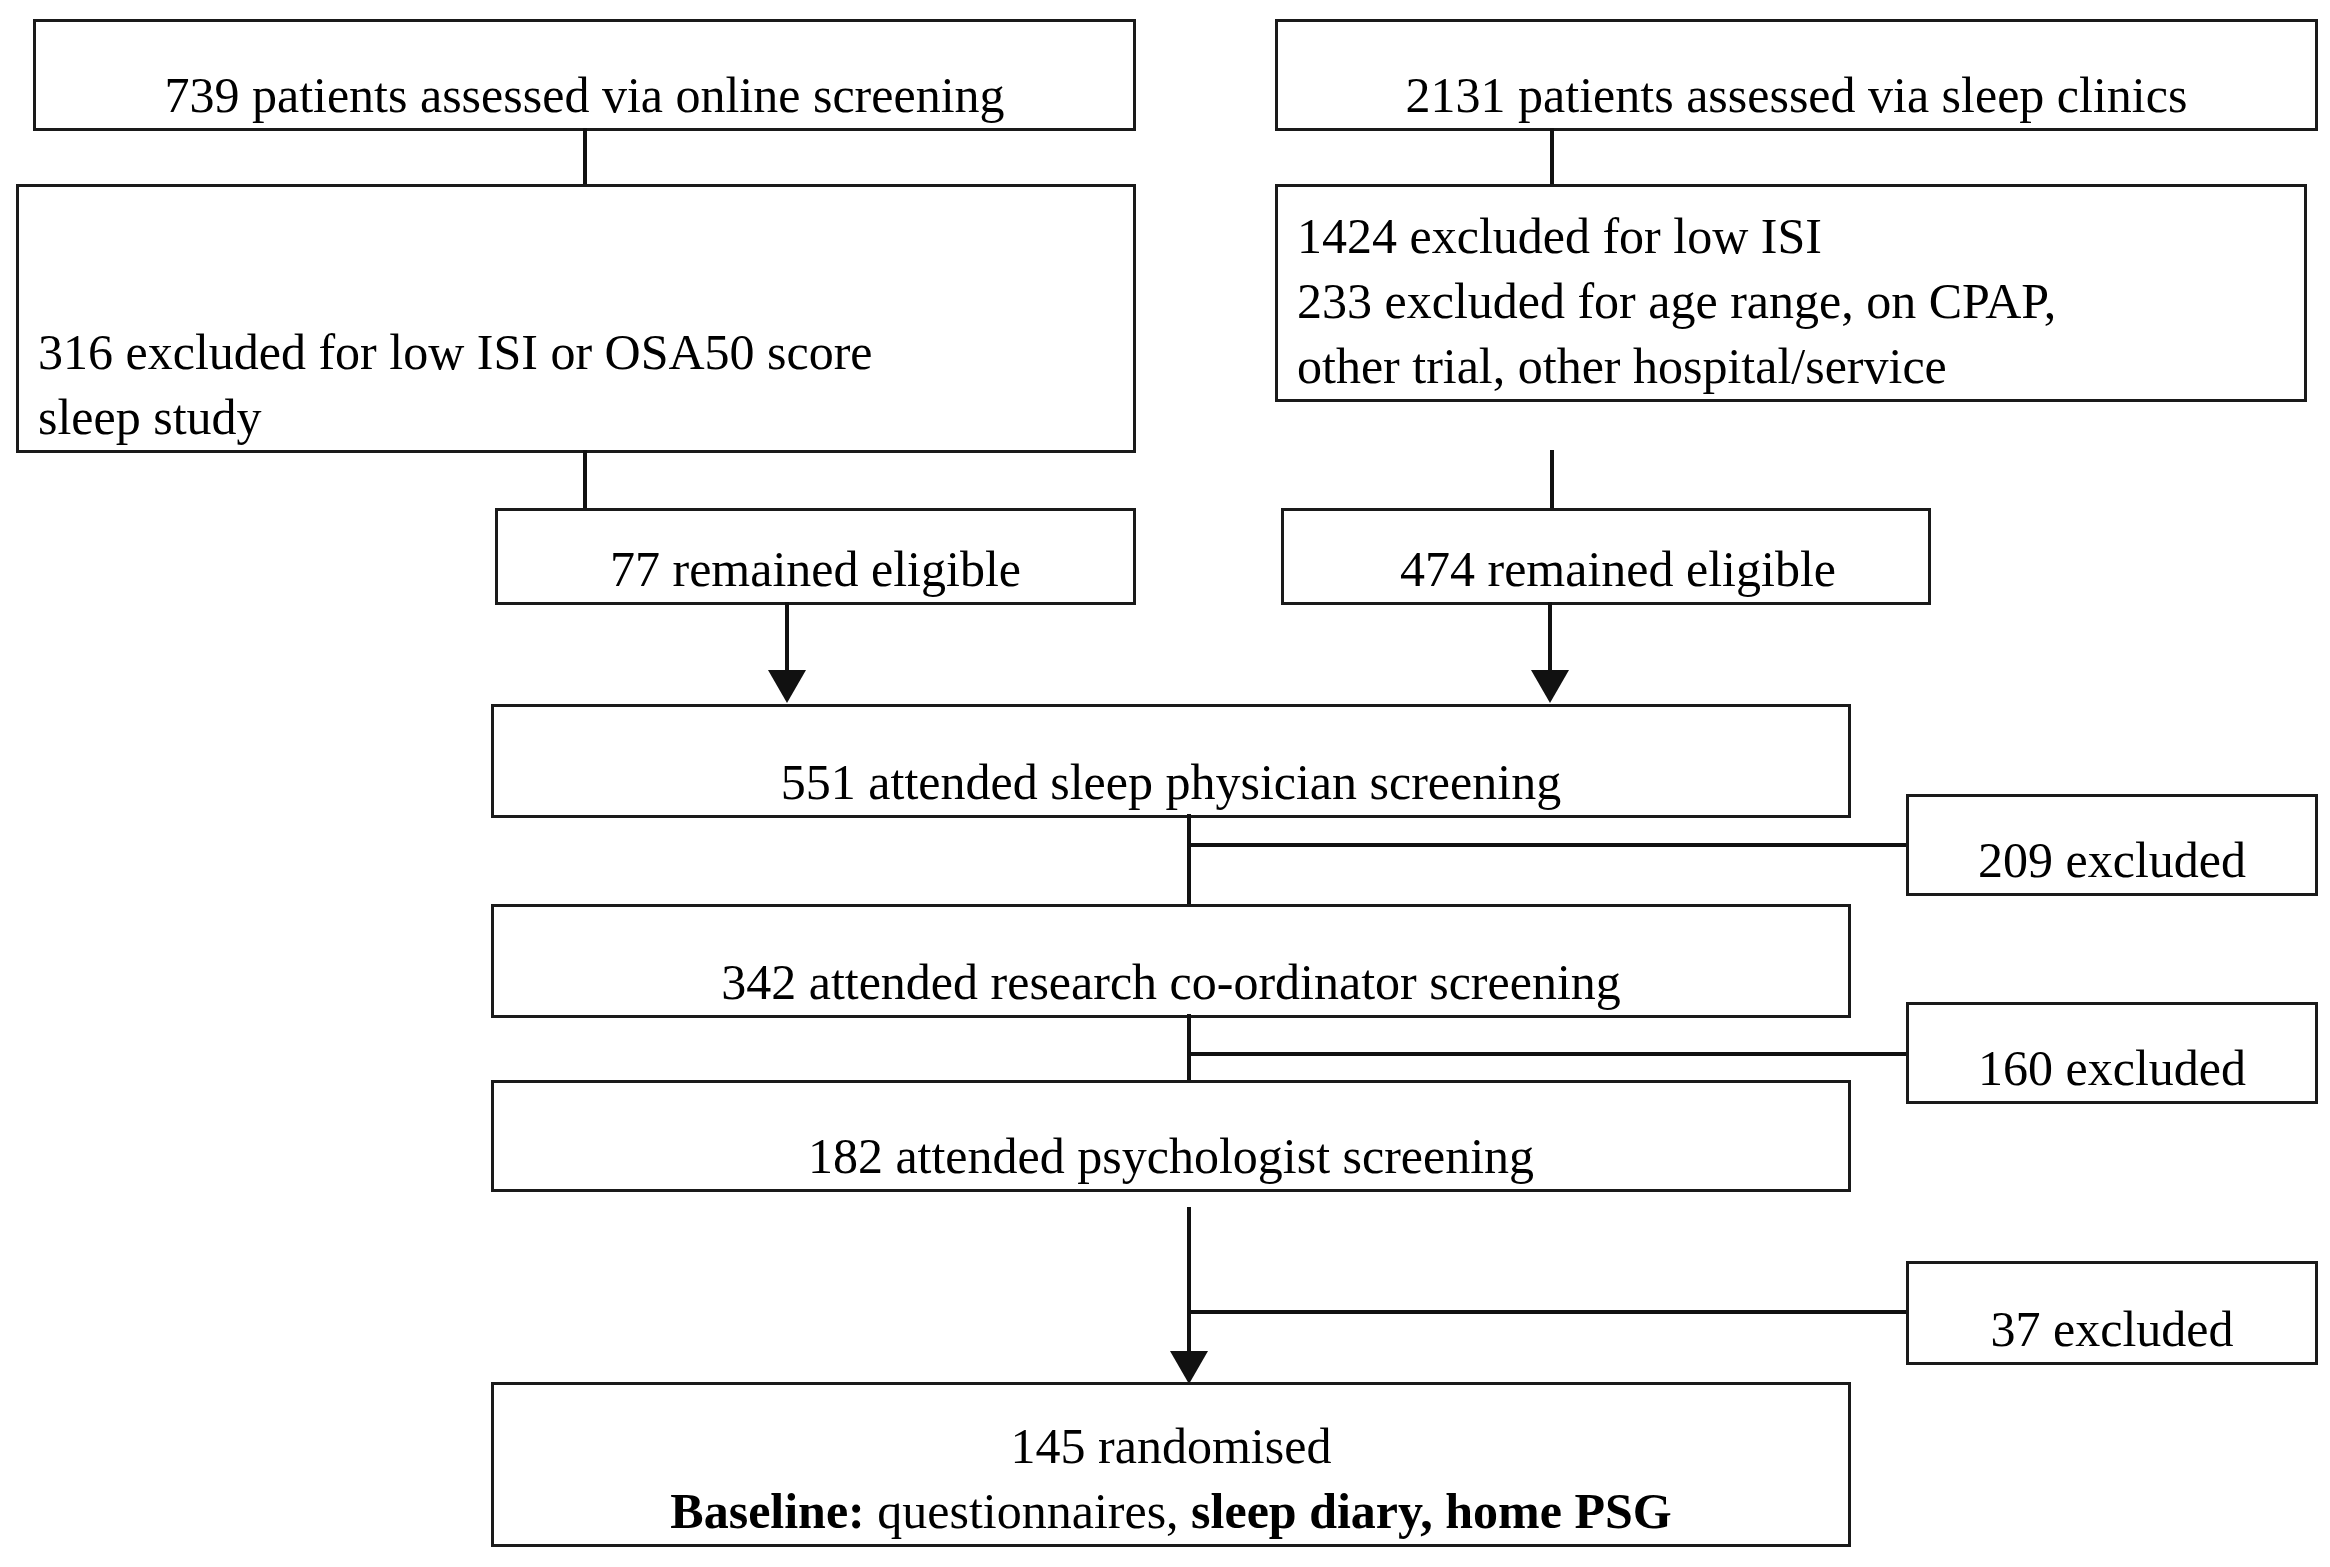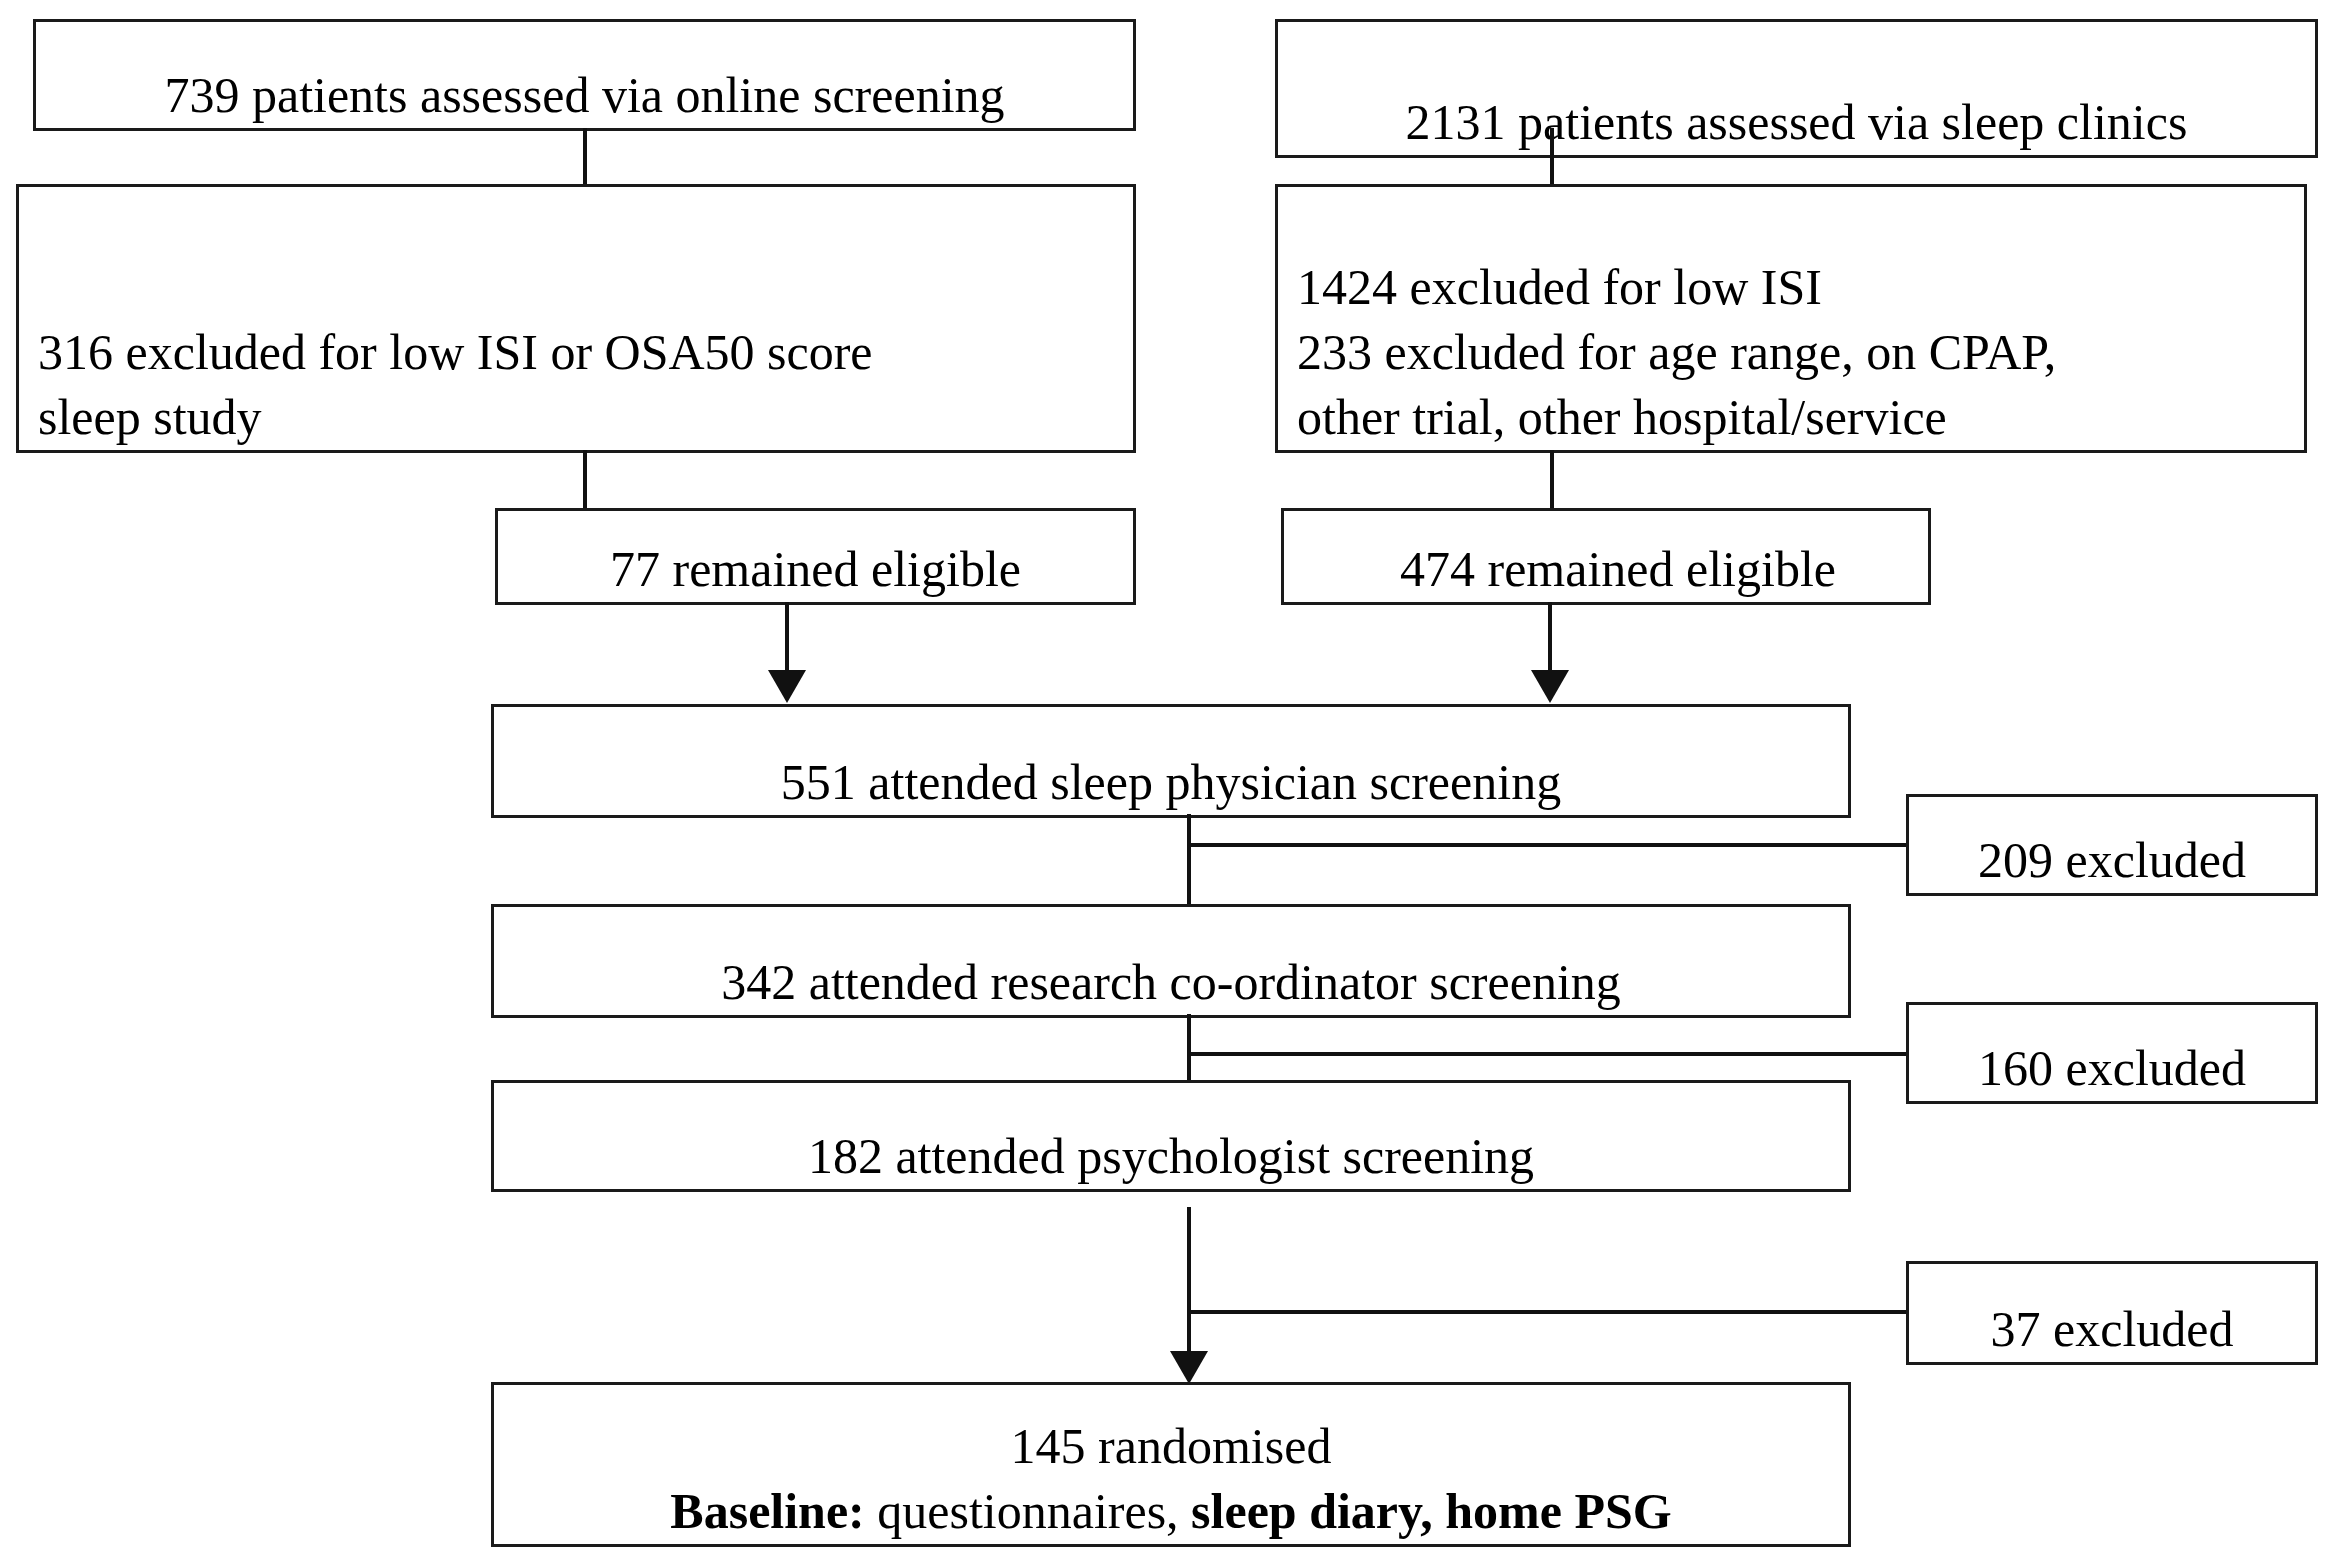--- a/index.html
+++ b/index.html
@@ -64,33 +64,33 @@
 </style>
 </head>
 <body>
 
 <div id="flowchart">
 
   <div class="node center-text" style="left:33px; top:19px; width:1103px; height:112px;">
     <span class="ln">739 patients assessed via online screening</span>
   </div>
 
-  <div class="node center-text" style="left:1275px; top:19px; width:1043px; height:139px;">
+  <div class="node center-text" style="left:1275px; top:19px; width:1043px; height:112px;">
     <span class="ln">2131 patients assessed via sleep clinics</span>
   </div>
 
   <div class="vline" style="left:583px; top:128px; height:60px;"></div>
   <div class="vline" style="left:1550px; top:128px; height:60px;"></div>
 
   <div class="node left-text" style="left:16px; top:184px; width:1120px; height:269px;">
     <span class="ln">316 excluded for low ISI or OSA50 score</span>
     <span class="ln">sleep study</span>
   </div>
 
-  <div class="node left-text" style="left:1275px; top:184px; width:1032px; height:269px;">
+  <div class="node left-text" style="left:1275px; top:184px; width:1032px; height:218px;">
     <span class="ln">1424 excluded for low ISI</span>
     <span class="ln">233 excluded for age range, on CPAP,</span>
     <span class="ln">other trial, other hospital/service</span>
   </div>
 
   <div class="vline" style="left:583px; top:450px; height:61px;"></div>
   <div class="vline" style="left:1550px; top:450px; height:61px;"></div>
 
   <div class="node center-text" style="left:495px; top:508px; width:641px; height:97px;">
     <span class="ln">77 remained eligible</span>

